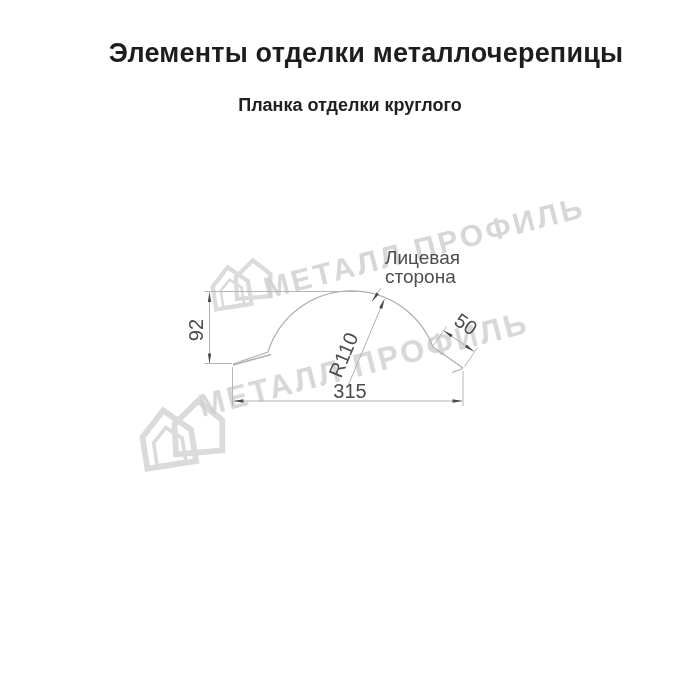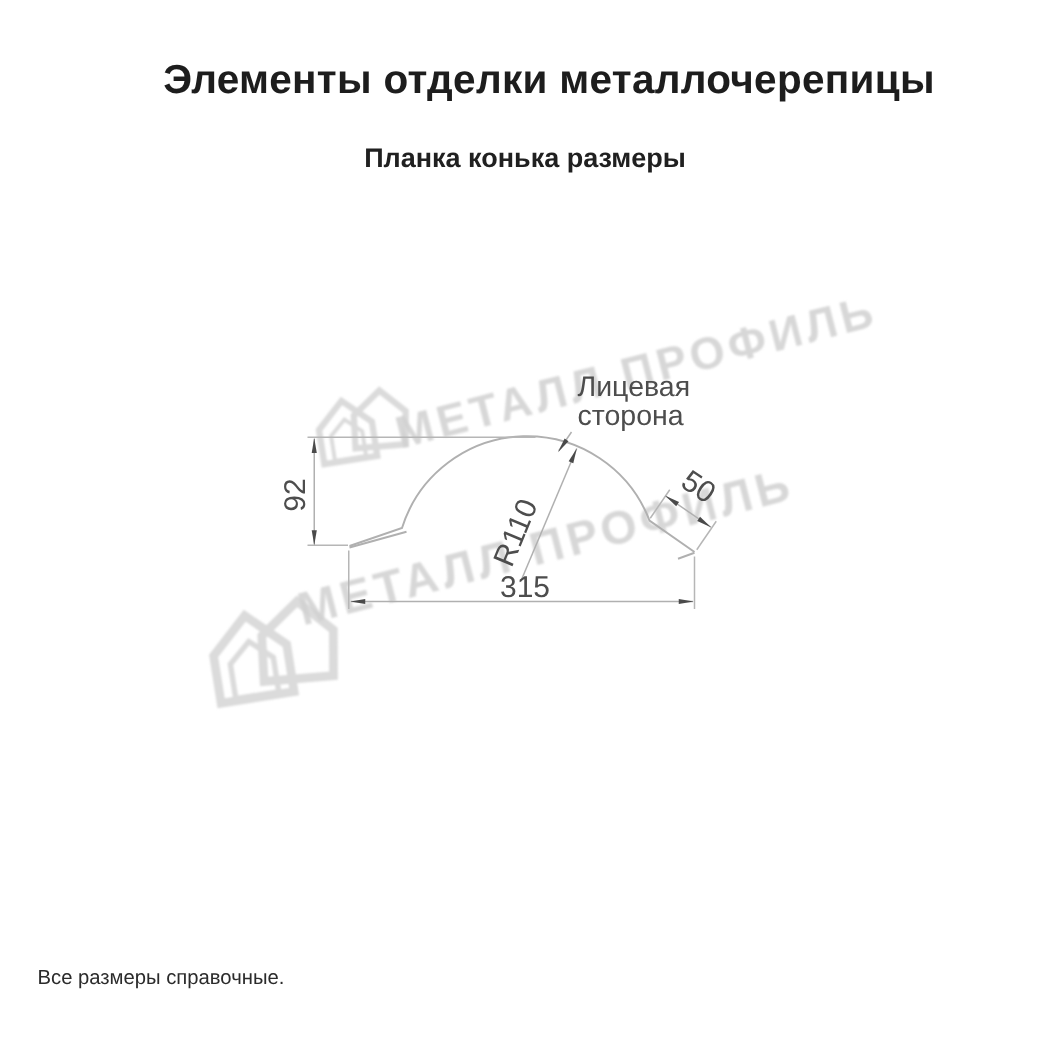--- a/index.html
+++ b/index.html
@@ -35,21 +35,21 @@
   .labeltext{
     font-family:"Liberation Sans", sans-serif;font-size:19px;fill:#4d4d4d;
   }
 </style>
 </head>
 <body>
 
 <h1 class="page-title">Элементы отделки металлочерепицы</h1>
 
 <div class="subtitle">
-  <div>Планка конька размеры</div>
+  <div>Планка отделки круглого</div>
 </div>
 
 <svg class="drawing" width="700" height="700" viewBox="0 0 700 700">
 
   <defs>
     <filter id="wmblur" x="-20%" y="-20%" width="140%" height="140%">
       <feGaussianBlur stdDeviation="0.7"></feGaussianBlur>
     </filter>
     <g id="mp-logo">
       <path d="M1,22 L18,6 L35,22 L35,44 L1,44 Z" stroke-width="4"></path>
@@ -106,14 +106,13 @@
   <text class="dimtext" transform="translate(462,330) rotate(34)" text-anchor="middle">50</text>
   <text class="dimtext" transform="translate(341,379) rotate(-67.5)" text-anchor="start">R110</text>
 
   <g>
     <text class="labeltext" x="385" y="264" text-anchor="start">Лицевая</text>
     <text class="labeltext" x="385" y="283" text-anchor="start">сторона</text>
   </g>
 </svg>
 
 <div class="footnotes">
-  <div>Все размеры справочные.</div>
 </div>
 
 </body></html>

